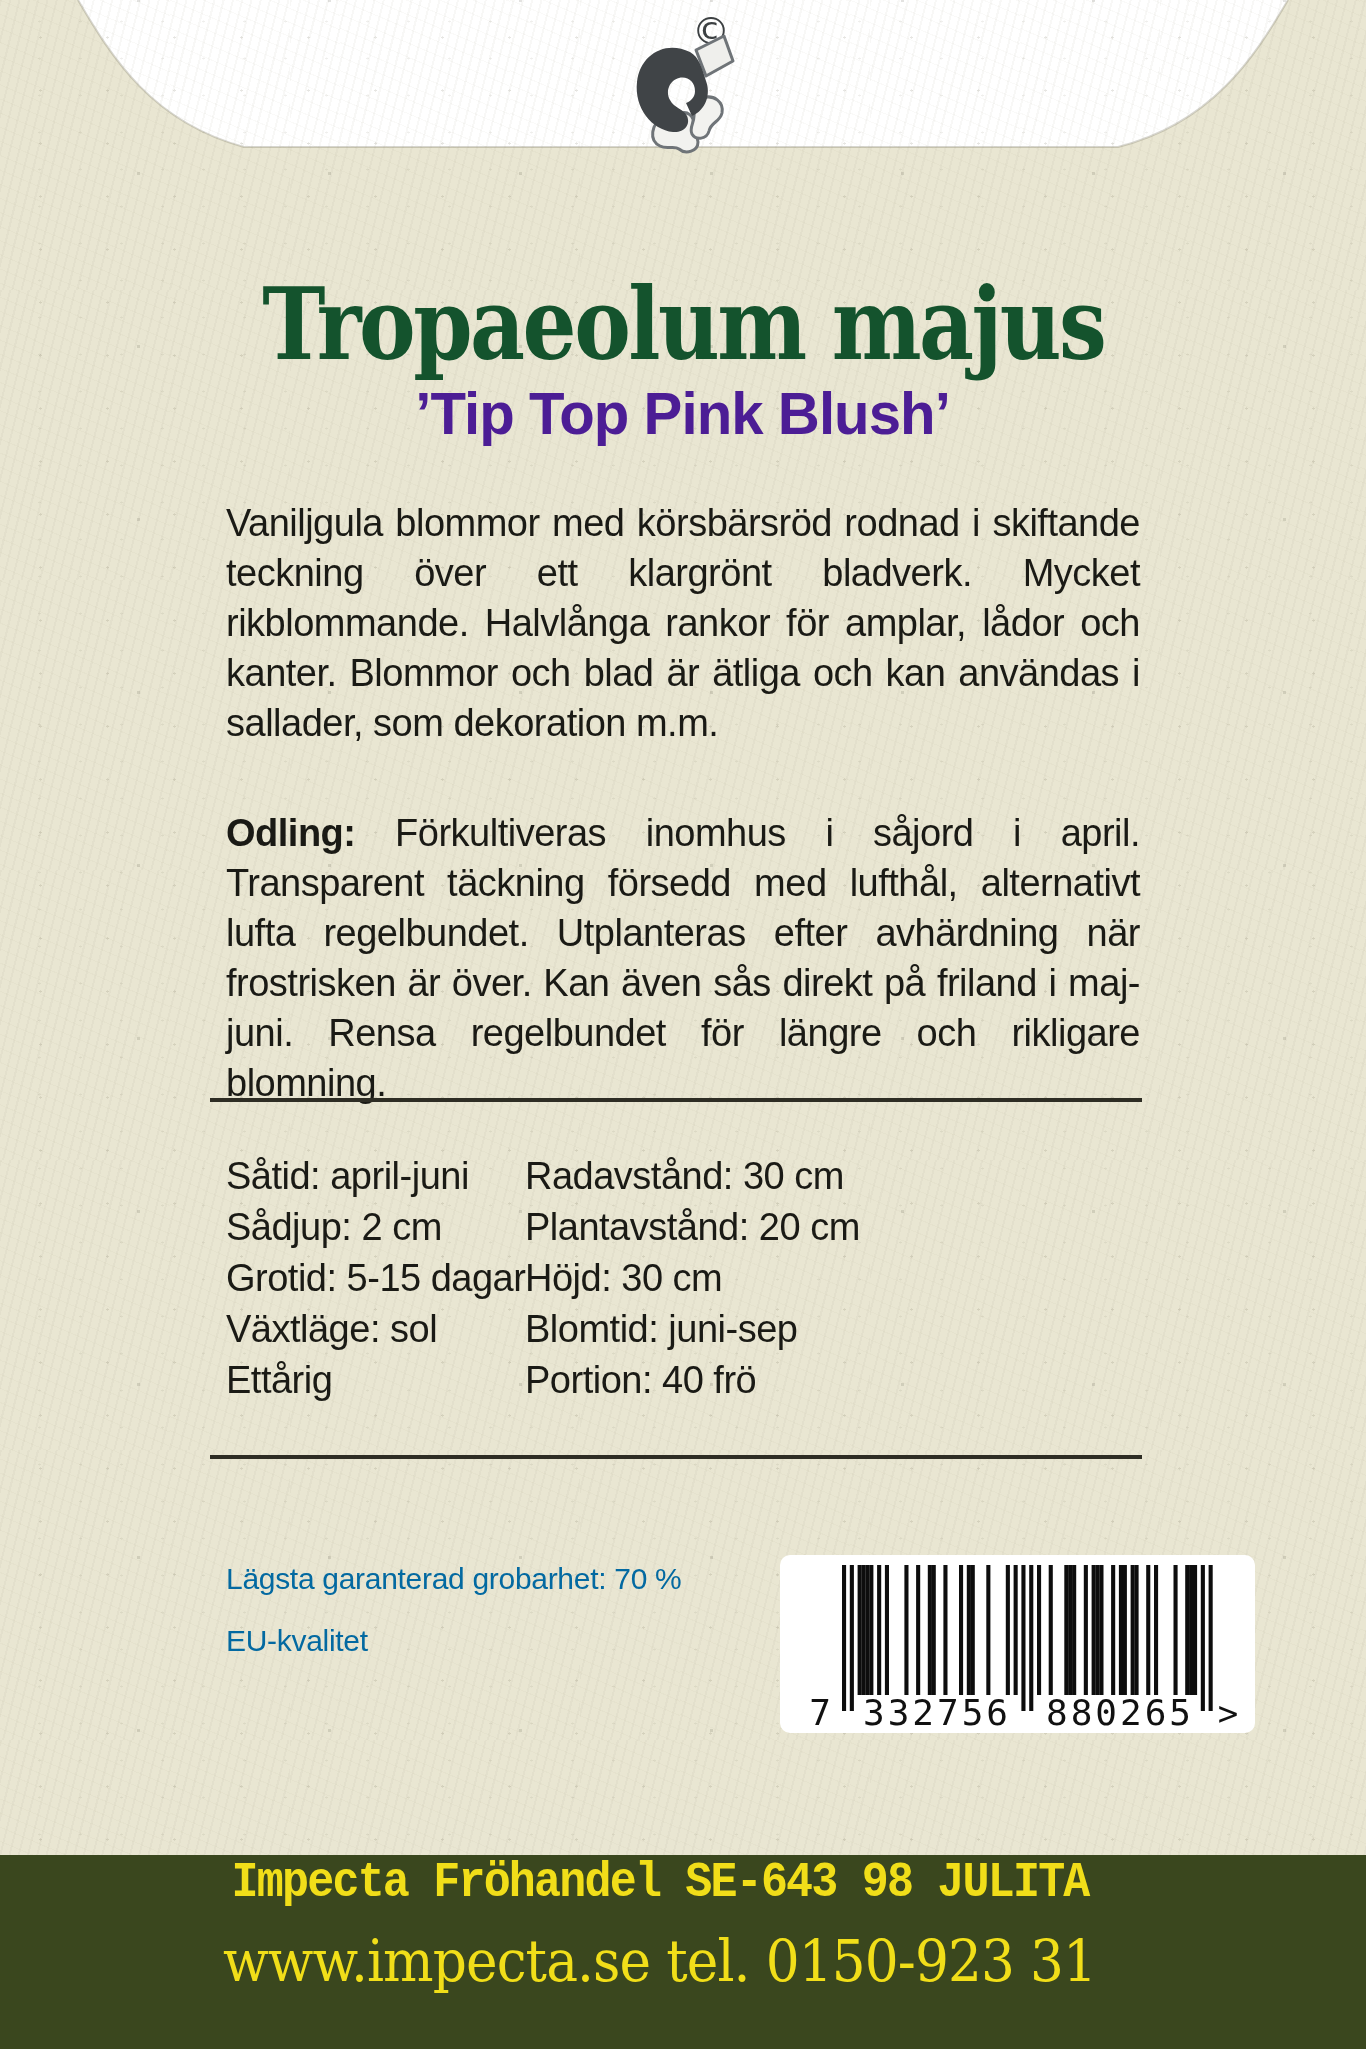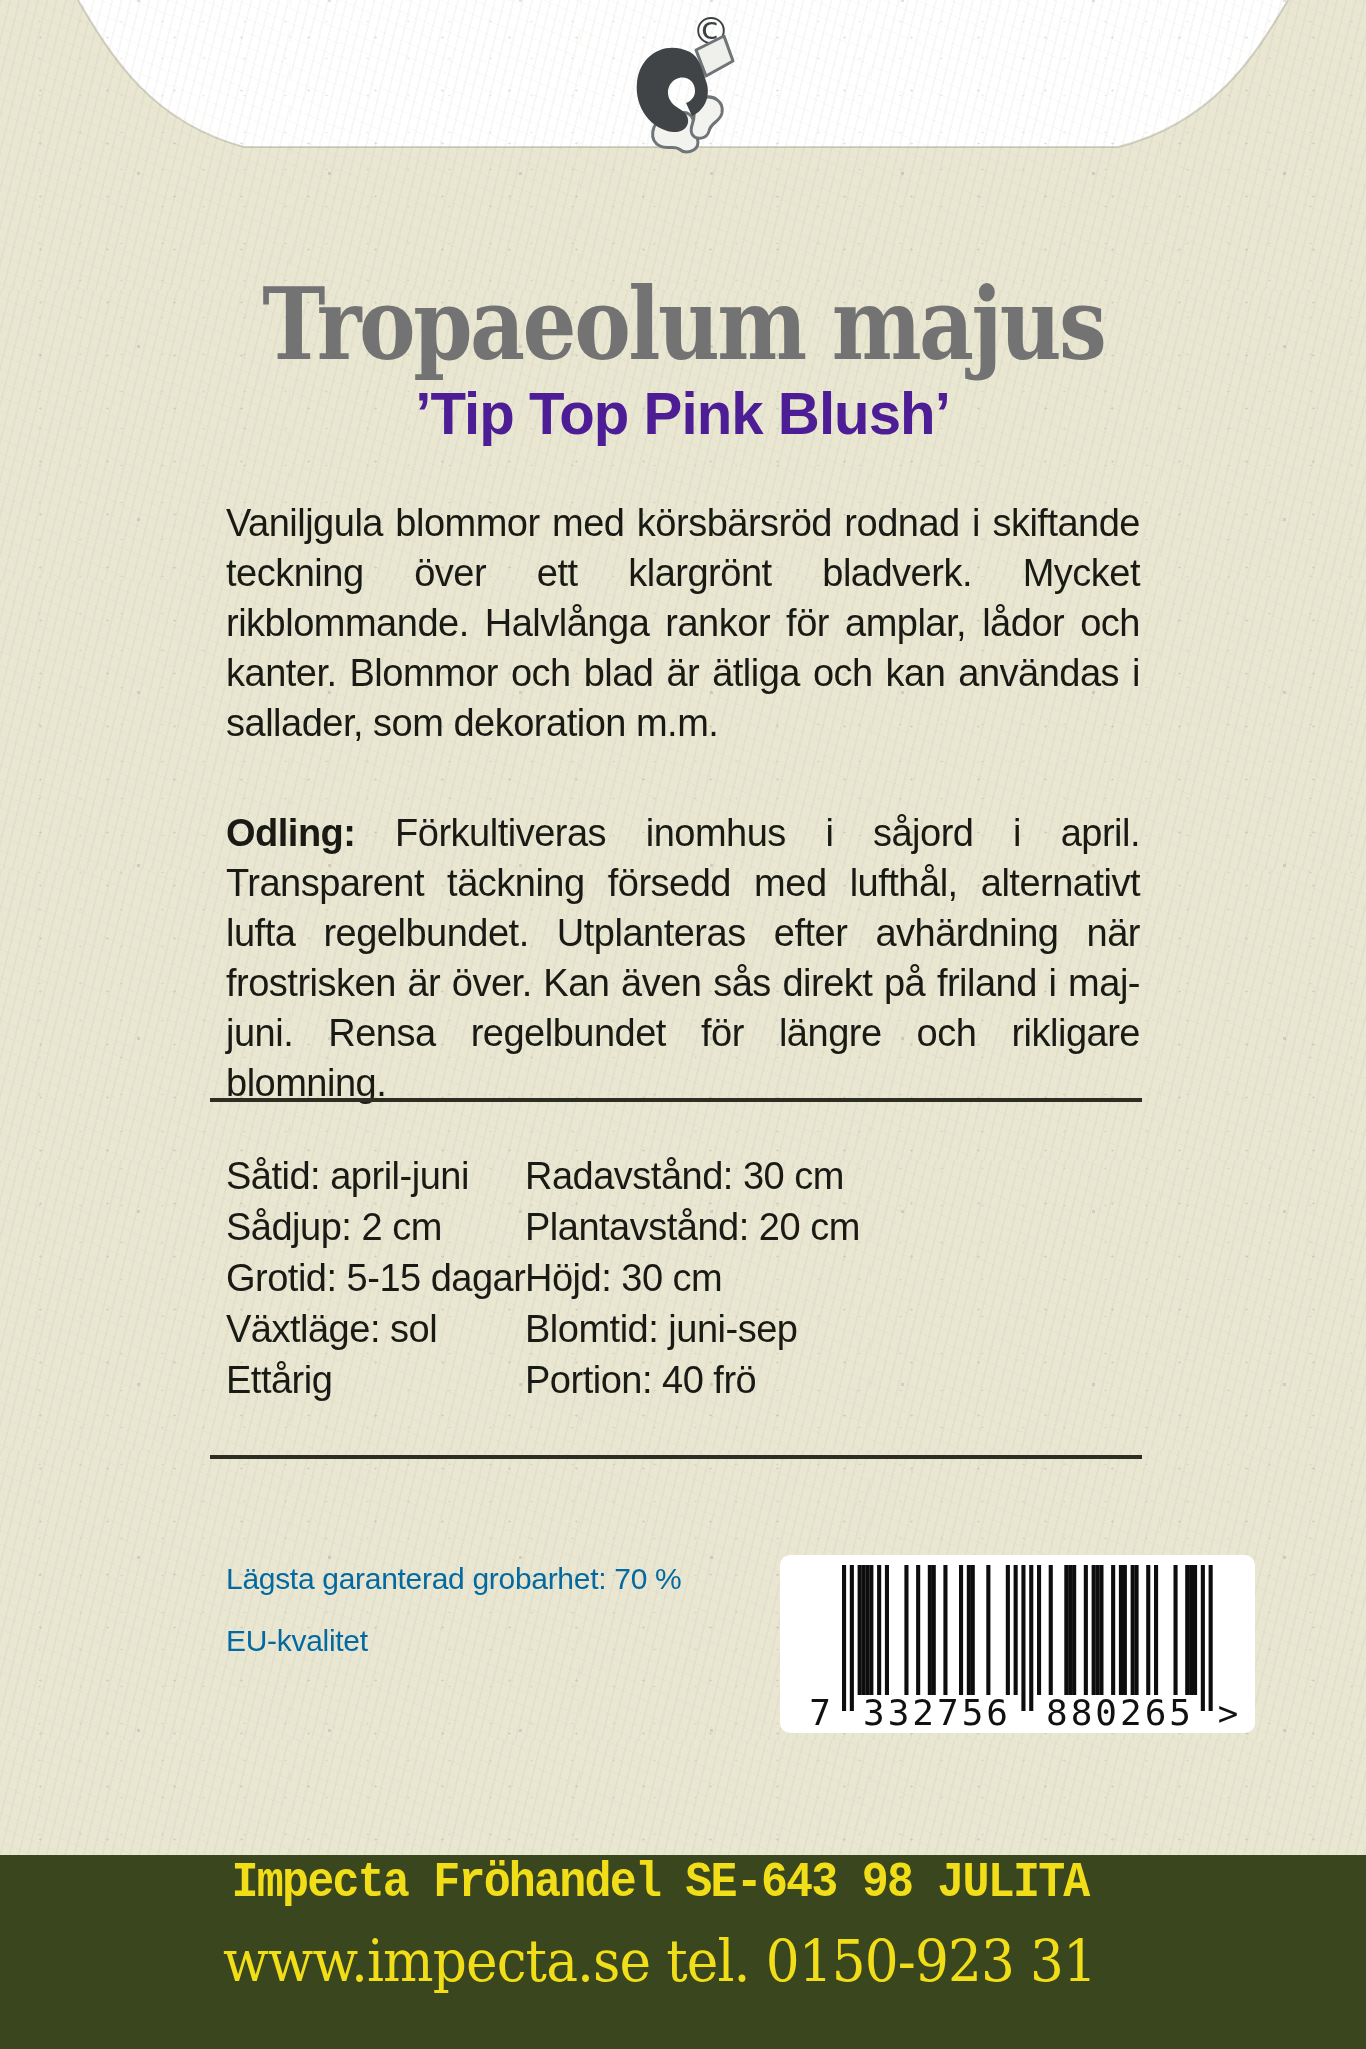--- a/index.html
+++ b/index.html
@@ -13,21 +13,21 @@
       radial-gradient(rgba(58,56,42,.14) 1.6px, transparent 1.8px),
       repeating-linear-gradient(104deg, rgba(138,134,108,.06) 0 2px, transparent 2px 9px),
       repeating-linear-gradient(23deg, rgba(160,156,128,.05) 0 1px, transparent 1px 13px);
     background-size:67px 53px,41px 37px,191px 173px,290px 290px,170px 170px;
     background-position:7px 11px,19px 3px,43px 87px,0 0,0 0;}
   .white-curve{position:absolute;top:0;left:0;z-index:0;}
   .logo{position:absolute;left:626px;top:6px;z-index:2;}
   .content{position:absolute;inset:0;z-index:2;}
   .species{position:absolute;top:274px;left:0;width:1366px;text-align:center;
     font-family:"DejaVu Serif",serif;font-weight:bold;font-size:100px;line-height:1;
-    color:#737373;white-space:nowrap;}
+    color:#14532d;white-space:nowrap;}
   .species>span{display:inline-block;transform:scaleX(.85);letter-spacing:-3px;}
   .variety{position:absolute;top:384px;left:0;width:1366px;text-align:center;
     font-weight:bold;font-size:60px;line-height:1;color:#4c1d95;white-space:nowrap;}
   .variety>span{display:inline-block;transform:scaleX(.97);letter-spacing:-1px;}
   .body-text{position:absolute;left:226px;width:914px;font-size:38px;line-height:50px;
     letter-spacing:-.5px;text-align:justify;color:#1a1a15;margin:0;}
   .p-desc{top:498px;}
   .p-odling{top:808px;}
   .p-odling b{letter-spacing:-.5px;}
   .rule{position:absolute;left:210px;width:932px;height:4px;background:#2e2d24;}

